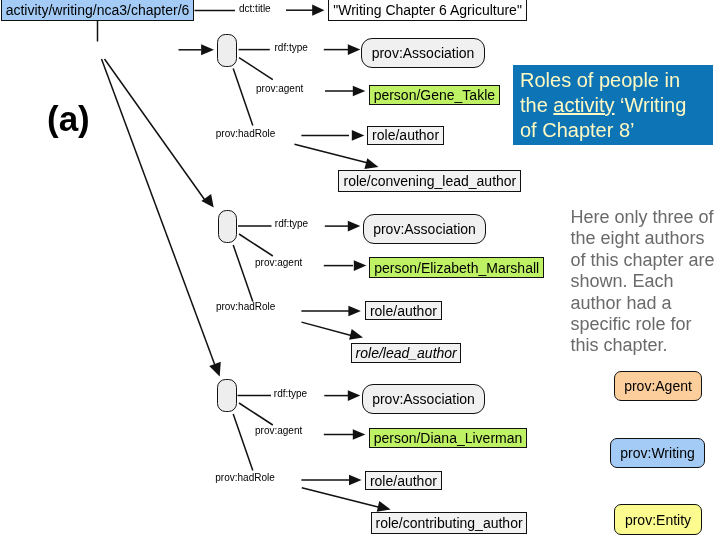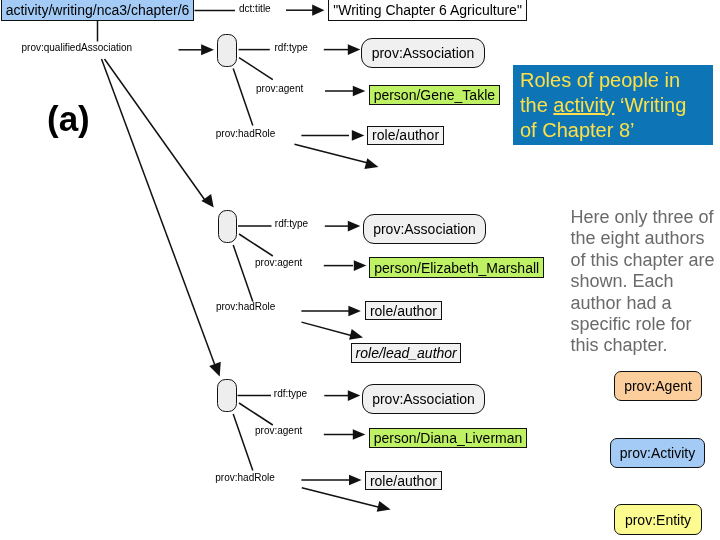--- a/index.html
+++ b/index.html
@@ -19,21 +19,21 @@
   .pill{border-radius:11px;background:#f0f0f0;border:1.7px solid #111;}
   .bnode{position:absolute;border:1.7px solid #111;background:#eeeeee;border-radius:8.5px;box-sizing:border-box;}
 
   
   .elabel{position:absolute;font-size:10px;color:#000;white-space:nowrap;line-height:1;}
 
   .panel{position:absolute;font-size:35px;font-weight:bold;color:#000;line-height:1;}
 
   
   #blue-callout{position:absolute;box-sizing:border-box;
-     color:#fde047;font-size:20px;line-height:24.8px;padding:3px 4px 0 7px;}
+     color:#fef9c3;font-size:20px;line-height:24.8px;padding:3px 4px 0 7px;}
   #blue-callout u{text-decoration-thickness:1.6px;text-underline-offset:1px;}
   #gray-note{position:absolute;font-size:18px;line-height:21.4px;color:#6a6a6a;}
 
   
   .legend-box{position:absolute;box-sizing:border-box;display:flex;
      align-items:center;justify-content:center;font-size:14px;color:#000;
      border:1.8px solid #111;border-radius:7px;white-space:nowrap;}
 
   svg#wires{position:absolute;left:0;top:0;pointer-events:none;}
 </style>
@@ -97,42 +97,43 @@
 <div class="node rect" style="left:328.3px;top:-2px;width:198.5px;height:23.2px;background:#fdfdfd;">"Writing Chapter 6 Agriculture"</div>
 
 <div class="bnode" style="left:216.9px;top:33.9px;width:20px;height:32.7px;"></div>
 
 <div class="node pill" style="left:361px;top:38px;width:124px;height:30px;">prov:Association</div>
 
 <div class="node rect agent" style="left:368.6px;top:84.8px;width:131.5px;height:20px;">person/Gene_Takle</div>
 
 <div class="node rect ent" style="left:367.2px;top:126px;width:76.8px;height:18.9px;">role/author</div>
 
+<div class="node rect ent" style="left:338.4px;top:170.4px;width:183px;height:21.5px;">role/convening_lead_author</div>
 
 <div class="bnode" style="left:217.9px;top:210px;width:19.6px;height:33.3px;"></div>
 
 <div class="node pill" style="left:363px;top:214px;width:123px;height:30px;">prov:Association</div>
 
 <div class="node rect agent" style="left:369.2px;top:257.4px;width:175px;height:20.3px;">person/Elizabeth_Marshall</div>
 
 <div class="node rect ent" style="left:364.8px;top:301px;width:77.2px;height:19px;">role/author</div>
 
 <div class="node rect ent" style="left:351px;top:342.9px;width:110.4px;height:19.8px;font-style:italic;">role/lead_author</div>
 
 <div class="bnode" style="left:216.5px;top:379.1px;width:20px;height:33px;"></div>
 
 <div class="node pill" style="left:362px;top:384px;width:123px;height:30px;">prov:Association</div>
 
 <div class="node rect agent" style="left:368.9px;top:428.2px;width:158.2px;height:19.7px;">person/Diana_Liverman</div>
 
 <div class="node rect ent" style="left:364.8px;top:471.3px;width:77.2px;height:18.8px;">role/author</div>
 
+<div class="node rect ent" style="left:370.9px;top:512.3px;width:156.3px;height:21.8px;">role/contributing_author</div>
 
 <div class="elabel" style="left:239px;top:4px;">dct:title</div>
-<div class="elabel" style="left:21.5px;top:42.5px;">prov:qualifiedAssociation</div>
 
 <div class="elabel" style="left:274.5px;top:42.8px;">rdf:type</div>
 <div class="elabel" style="left:256px;top:83.8px;">prov:agent</div>
 <div class="elabel" style="left:215.8px;top:129.1px;">prov:hadRole</div>
 
 <div class="elabel" style="left:274.8px;top:219.2px;">rdf:type</div>
 <div class="elabel" style="left:255px;top:258px;">prov:agent</div>
 <div class="elabel" style="left:215.9px;top:301.7px;">prov:hadRole</div>
 
 <div class="elabel" style="left:273.8px;top:389.2px;">rdf:type</div>
@@ -151,16 +152,16 @@
   <div>Here only three of</div>
   <div>the eight authors</div>
   <div>of this chapter are</div>
   <div>shown. Each</div>
   <div>author had a</div>
   <div>specific role for</div>
   <div>this chapter.</div>
 </div>
 
 <div class="legend-box" style="left:614px;top:371px;width:88px;height:30px;background:#FBCE9C;">prov:Agent</div>
-<div class="legend-box" style="left:610px;top:438px;width:95px;height:30px;background:#A3CBF5;">prov:Activity</div>
+<div class="legend-box" style="left:610px;top:438px;width:95px;height:30px;background:#A3CBF5;">prov:Writing</div>
 <div class="legend-box" style="left:614px;top:504px;width:88px;height:31px;background:#FBFB90;">prov:Entity</div>
 
 </div>
 
 </body></html>

